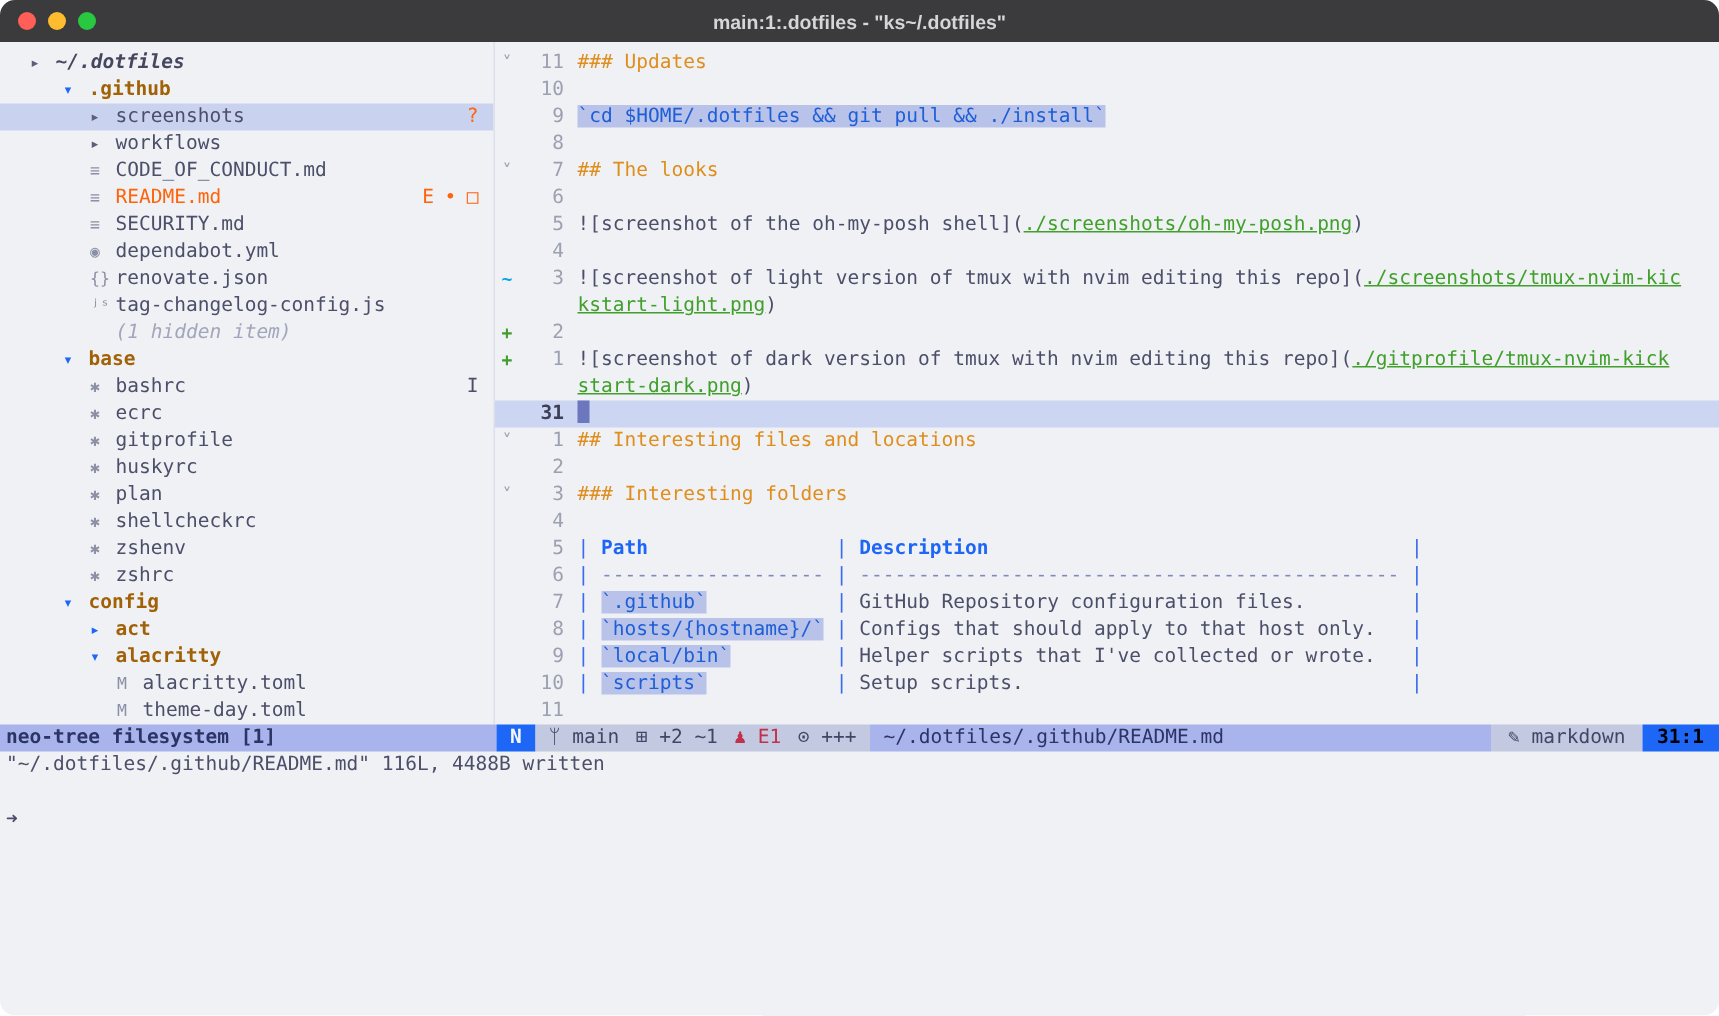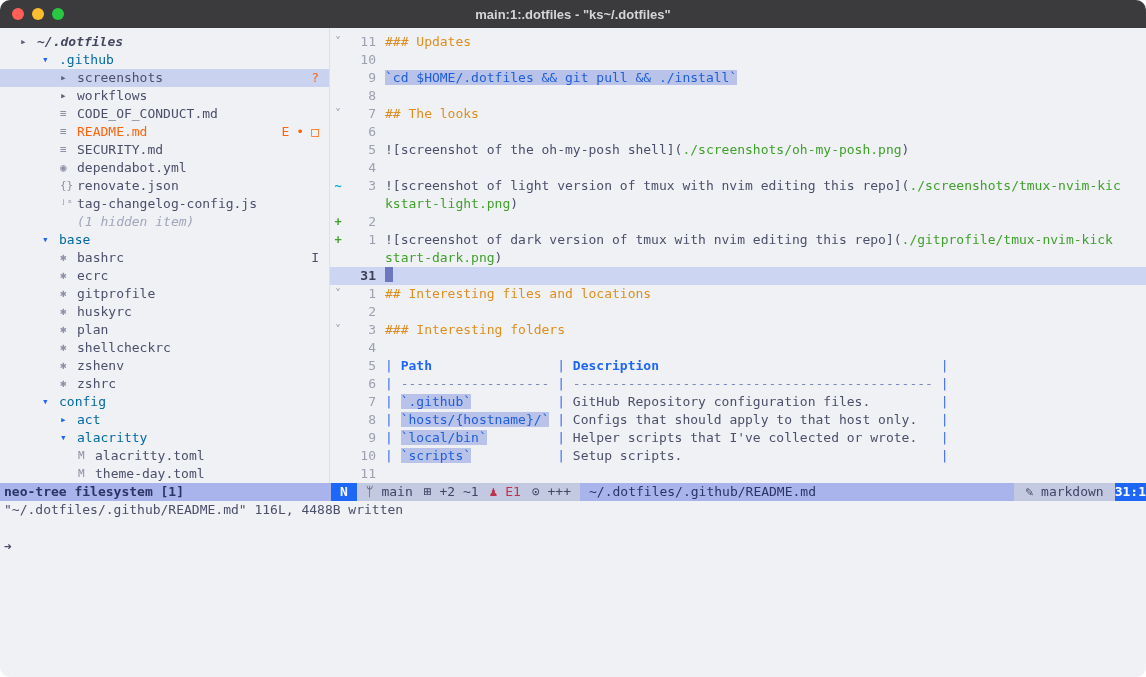--- a/index.html
+++ b/index.html
@@ -13,55 +13,55 @@
   .l-red{background:#ff5f57}.l-yellow{background:#febc2e}.l-green{background:#28c840}
   
   .panes{display:flex;height:455px;}
   .sidebar{width:330px;flex:none;border-right:1px solid #dde0ea;padding-top:5px;box-sizing:border-box;overflow:hidden;}
   .trow{height:18px;line-height:18px;display:flex;align-items:center;white-space:pre;}
   .d0{padding-left:20px}.d1{padding-left:42px}.d2{padding-left:60px}.d3{padding-left:78px}
   .sel{background:#c9d3f0;}
   .ticon{width:17px;flex:none;color:#8c90a5;font-size:11px;}
   .ticon.folder{color:#1e66f5}.ticon.dim{color:#5c5f77}.ticon.root{color:#5c5f77}
   .tlabel.root{font-weight:700;font-style:italic;color:#45475f}
-  .tlabel.folder{color:#0369a1;font-weight:400}
+  .tlabel.folder{color:#a16207;font-weight:700}
   .tlabel.dim{color:#4c4f69}
   .tlabel.file{color:#4c4f69}
   .tlabel.peach{color:#fe640b}
   .tlabel.hidden{font-style:italic;color:#a2a6ba}
   .tright{margin-left:auto;display:flex;gap:7px;padding-right:10px;align-items:center;}
   .m-orange{color:#fe640b}.m-dark{color:#4c4f69}
   
   .editor{flex:1;padding-top:5px;overflow:hidden;}
   .eline{height:18px;line-height:18px;display:flex;white-space:pre;}
   .eline.cur{background:#ccd5f2;}
   .gut{width:16px;flex:none;text-align:center;color:#9ca0b0;font-size:12px;}
   .gut.add{color:#40a02b;font-weight:700}
   .gut.chg{color:#04a5e5;font-weight:700}
   .num{width:30px;flex:none;text-align:right;color:#9ca0b0;}
   .num.curnum{color:#3c3f55;font-weight:700;}
   .txt{padding-left:9px;flex:1;}
   .c-h{color:#df8e1d;font-weight:400}
   .c-t{color:#4c4f69}
-  .c-l{color:#40a02b;}
+  .c-l{color:#40a02b;text-decoration:underline}
   .c-code{background:#b9c3ea;color:#1e5ed6}
   .c-p{color:#3a6af0}
   .c-th{color:#1e66f5;font-weight:700}
   .c-d{color:#7e89bd}
   .cursor{display:inline-block;width:8px;height:15px;background:#6c77bd;vertical-align:-2px;}
   
   .statusrow{display:flex;height:18px;line-height:18px;}
   .nt-status{width:331px;flex:none;background:#a9b3ec;color:#2c3464;padding-left:4px;box-sizing:border-box;font-weight:600;}
   .lualine{flex:1;display:flex;min-width:0;}
   .seg-mode{background:#1e66f5;color:#f5f7ff;padding:0 9px;font-weight:700;}
   .seg-git{background:#c3c9e0;color:#414566;padding:0 9px;display:flex;gap:11px;white-space:pre;}
   .seg-git .err{color:#c0314b;}
   .seg-file{flex:1;background:#a9b3ec;color:#2c3464;padding:0 9px;overflow:hidden;white-space:pre;}
   .seg-ft{background:#c3c9e0;color:#414566;padding:0 11px;white-space:pre;}
-  .seg-pos{background:#1e66f5;color:#ffffff;padding:0 0;font-weight:700;}
+  .seg-pos{background:#1e66f5;color:#000000;padding:0 10px;font-weight:700;}
   .cmdline{height:18px;line-height:18px;padding-left:4px;white-space:pre;color:#4c4f69;}
   
   .shell{padding:18px 0 0 4px;}
   .promptrow{height:18px;line-height:18px;white-space:pre;}
   .p-os{color:#4c4f69;margin-right:9px;}
   .p-cwd{color:#1e66f5;font-weight:700;}
   .p-sync{color:#8c90a5;margin:0 11px;}
   .p-node{color:#179299;}
   .arrowrow{height:18px;line-height:18px;color:#4c4f69;margin-top:1px;}
   

